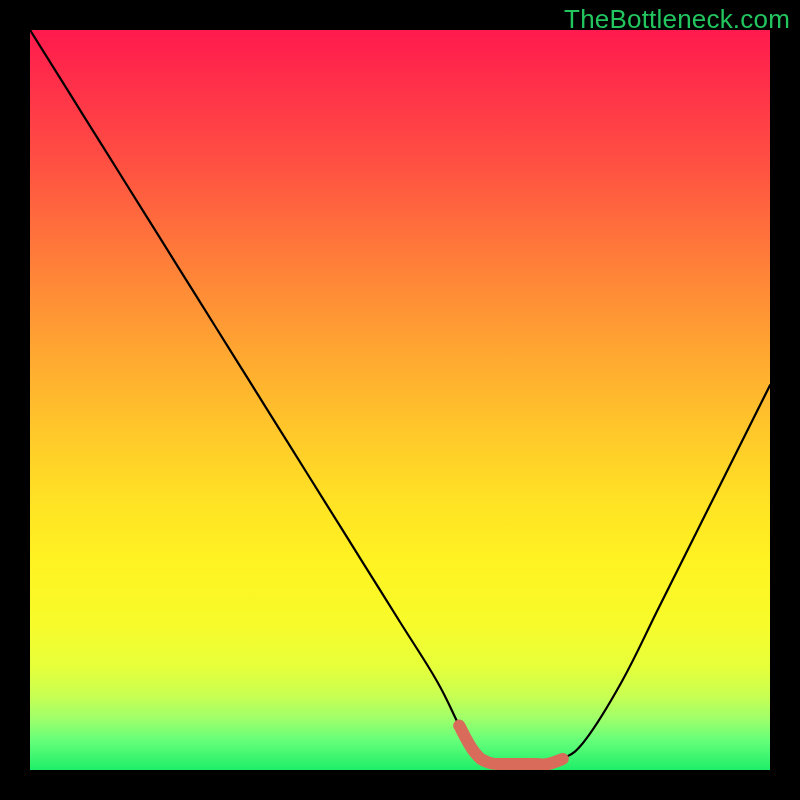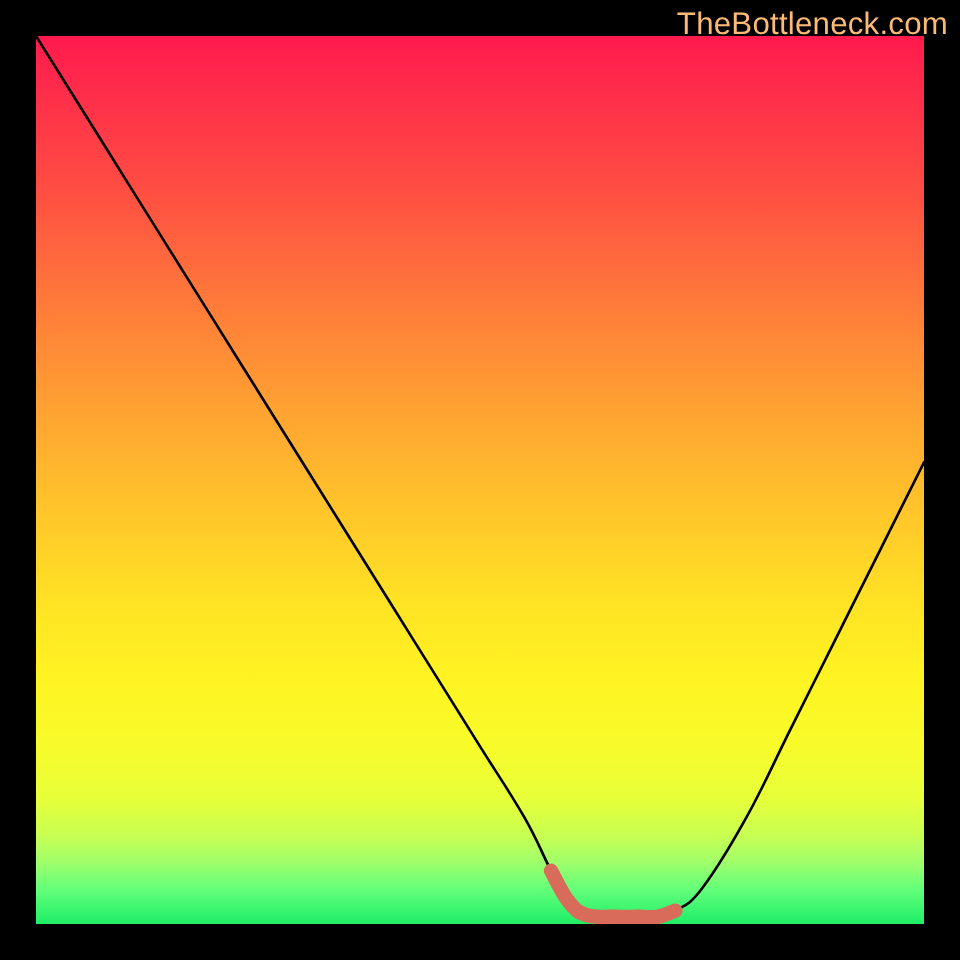--- a/index.html
+++ b/index.html
@@ -9,21 +9,21 @@
     width: 800px;
     height: 800px;
     background: #000;
   }
   .watermark {
     position: absolute;
     top: 4px;
     right: 10px;
     font-family: Arial, Helvetica, sans-serif;
     font-size: 26px;
-    color: #fdba74;
+    color: #22c55e;
     letter-spacing: 0.2px;
     z-index: 10;
   }
   .plot-area {
     position: absolute;
     left: 30px;
     top: 30px;
     width: 740px;
     height: 740px;
     overflow: hidden;

